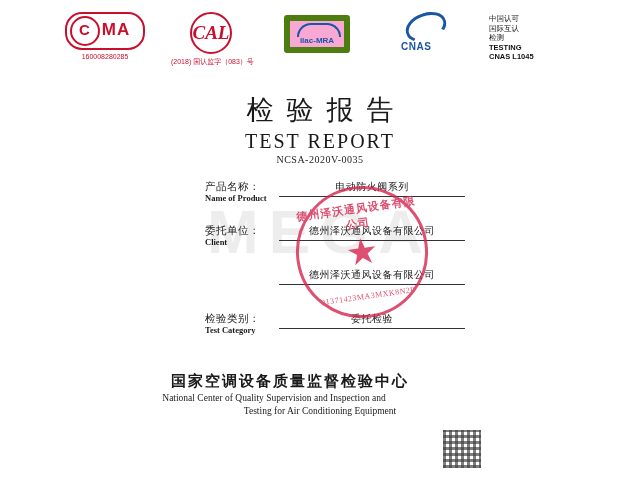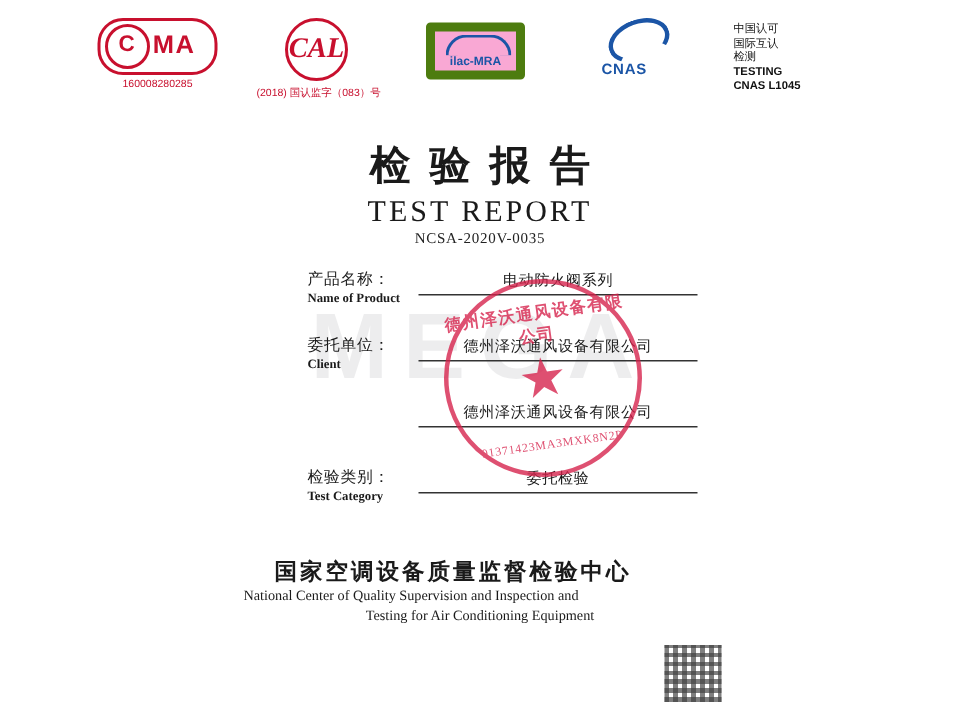--- a/index.html
+++ b/index.html
@@ -166,21 +166,21 @@
   }
   
   .title-cn {
     position: absolute;
     top: 92px;
     left: 0;
     width: 640px;
     text-align: center;
     font-family: "Liberation Serif", serif;
     font-size: 27px;
-    font-weight: bold;
+    font-weight: normal;
     letter-spacing: 13px;
     color: #1a1a1a;
     text-indent: 13px;
   }
   .title-en {
     position: absolute;
     top: 130px;
     left: 0;
     width: 640px;
     text-align: center;
@@ -321,21 +321,21 @@
     line-height: 14px;
     text-align: center;
     padding-top: 4px;
     box-sizing: border-box;
     pointer-events: none;
   }
   
   .org-cn {
     position: absolute;
     top: 372px;
-    left: 16px;
+    left: 4px;
     width: 572px;
     text-align: center;
     font-family: "Liberation Serif", serif;
     font-size: 15px;
     font-weight: bold;
     letter-spacing: 2px;
     color: #1a1a1a;
   }
   .org-en1 {
     position: absolute;

